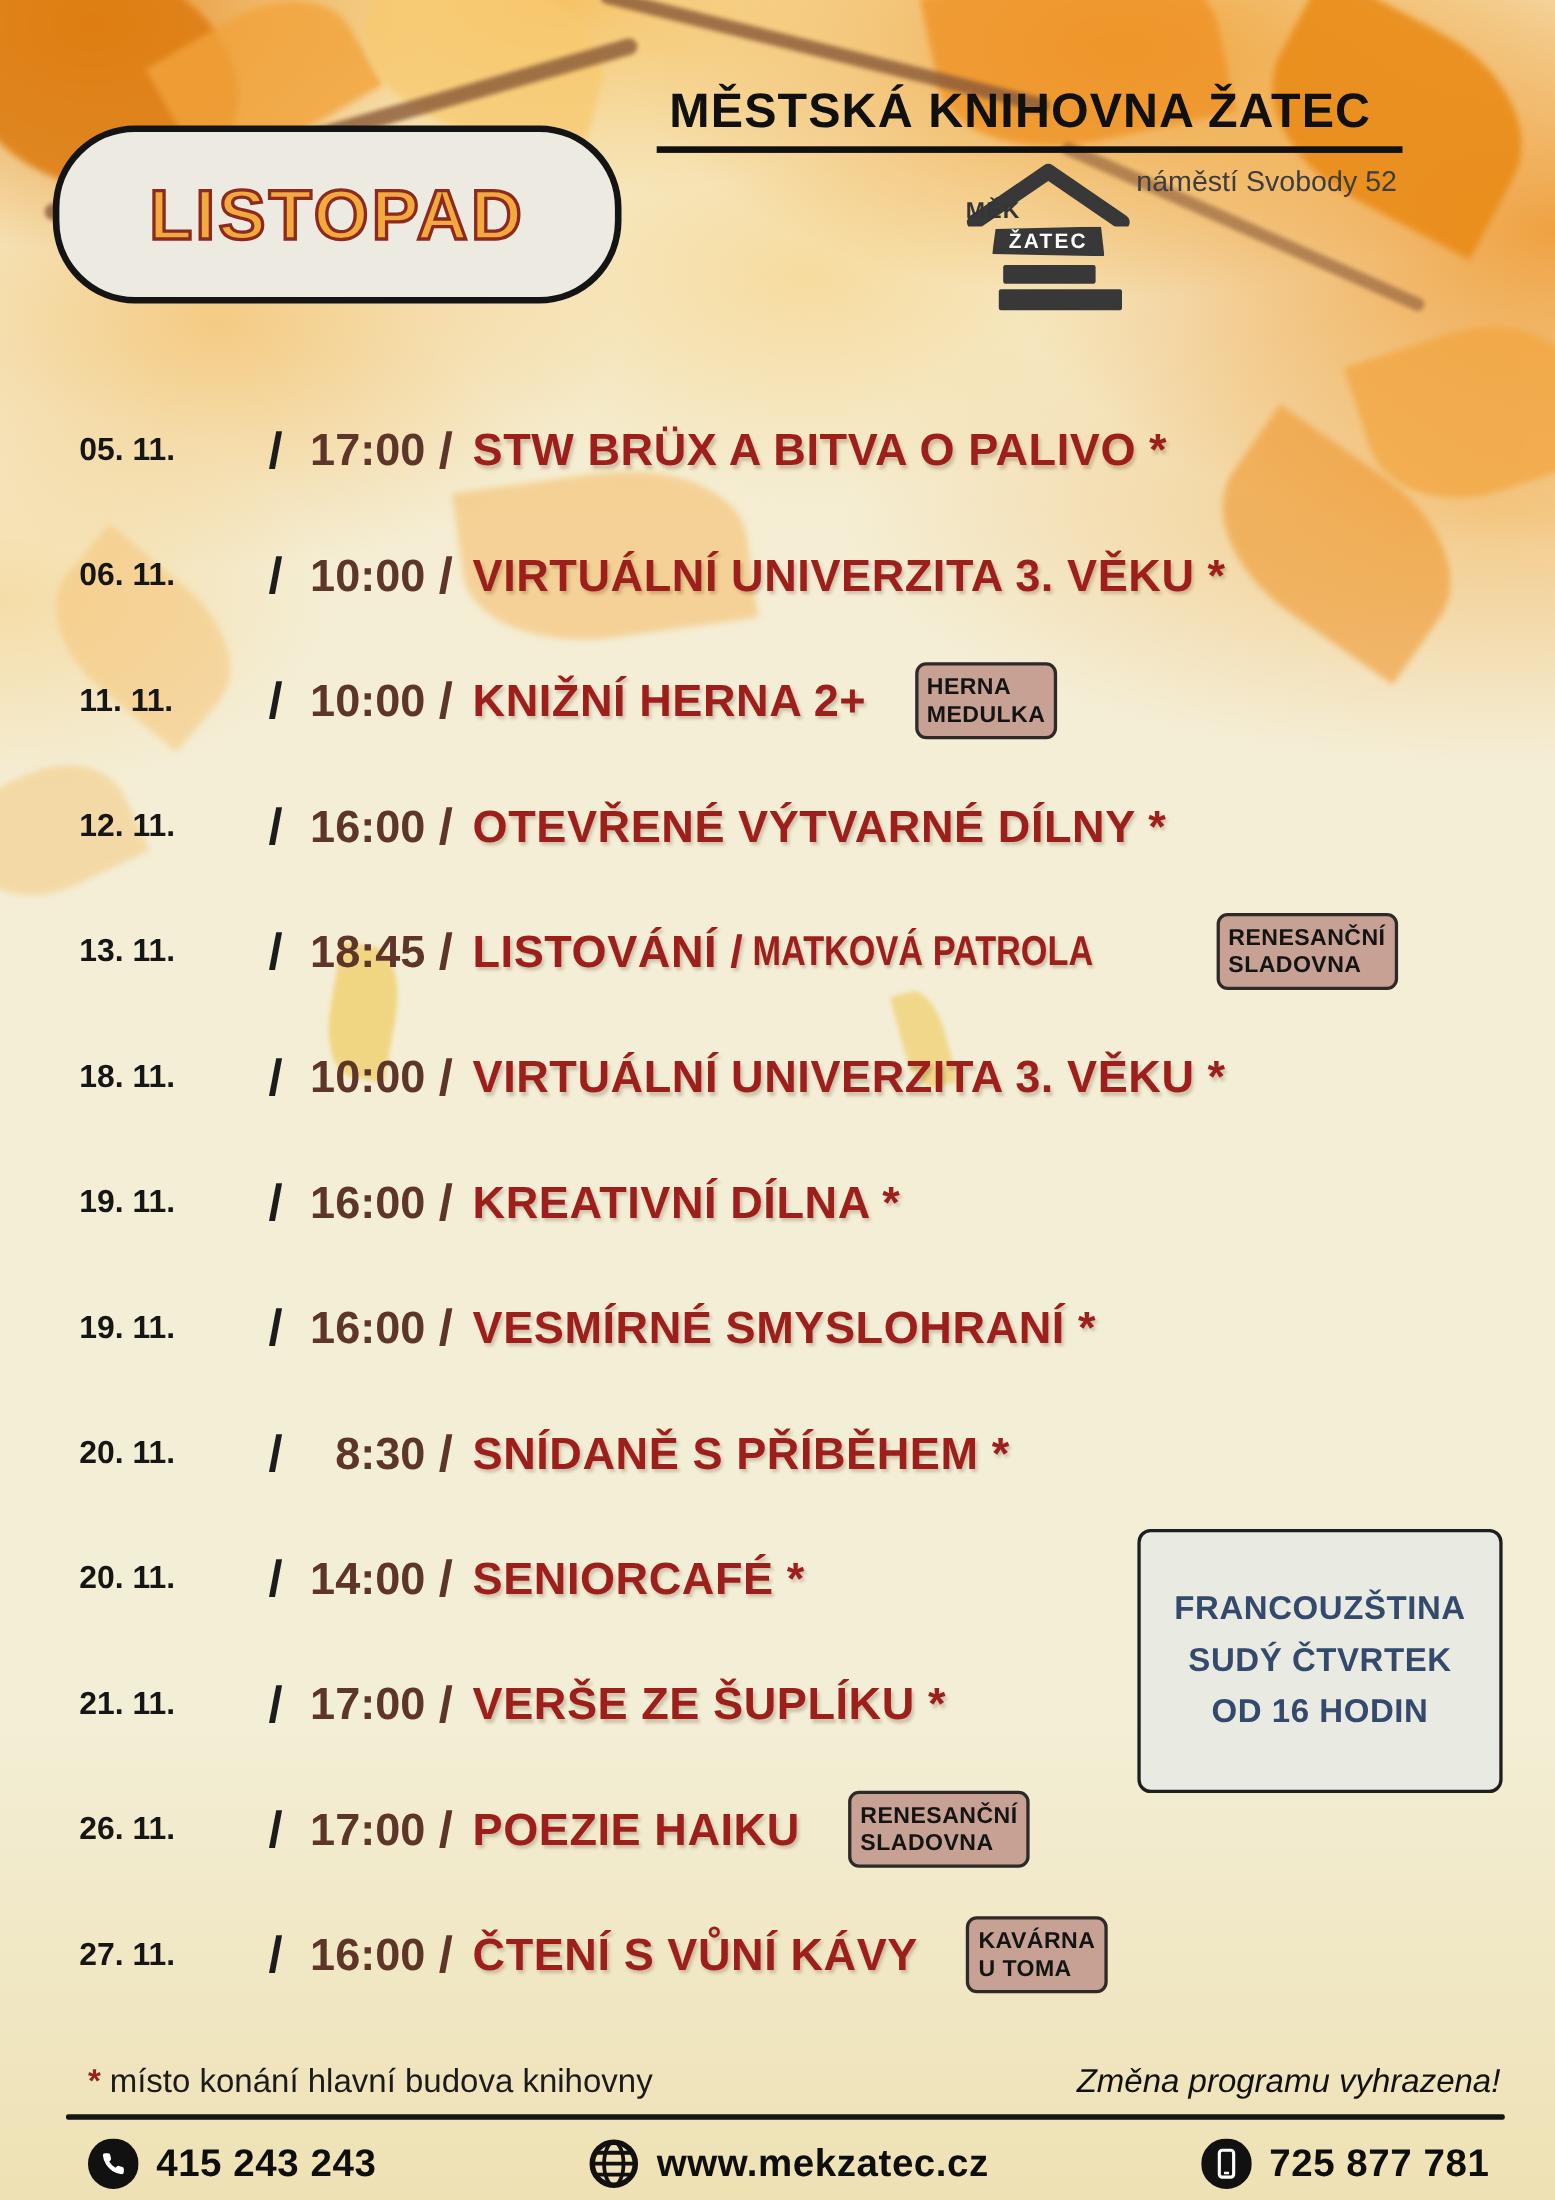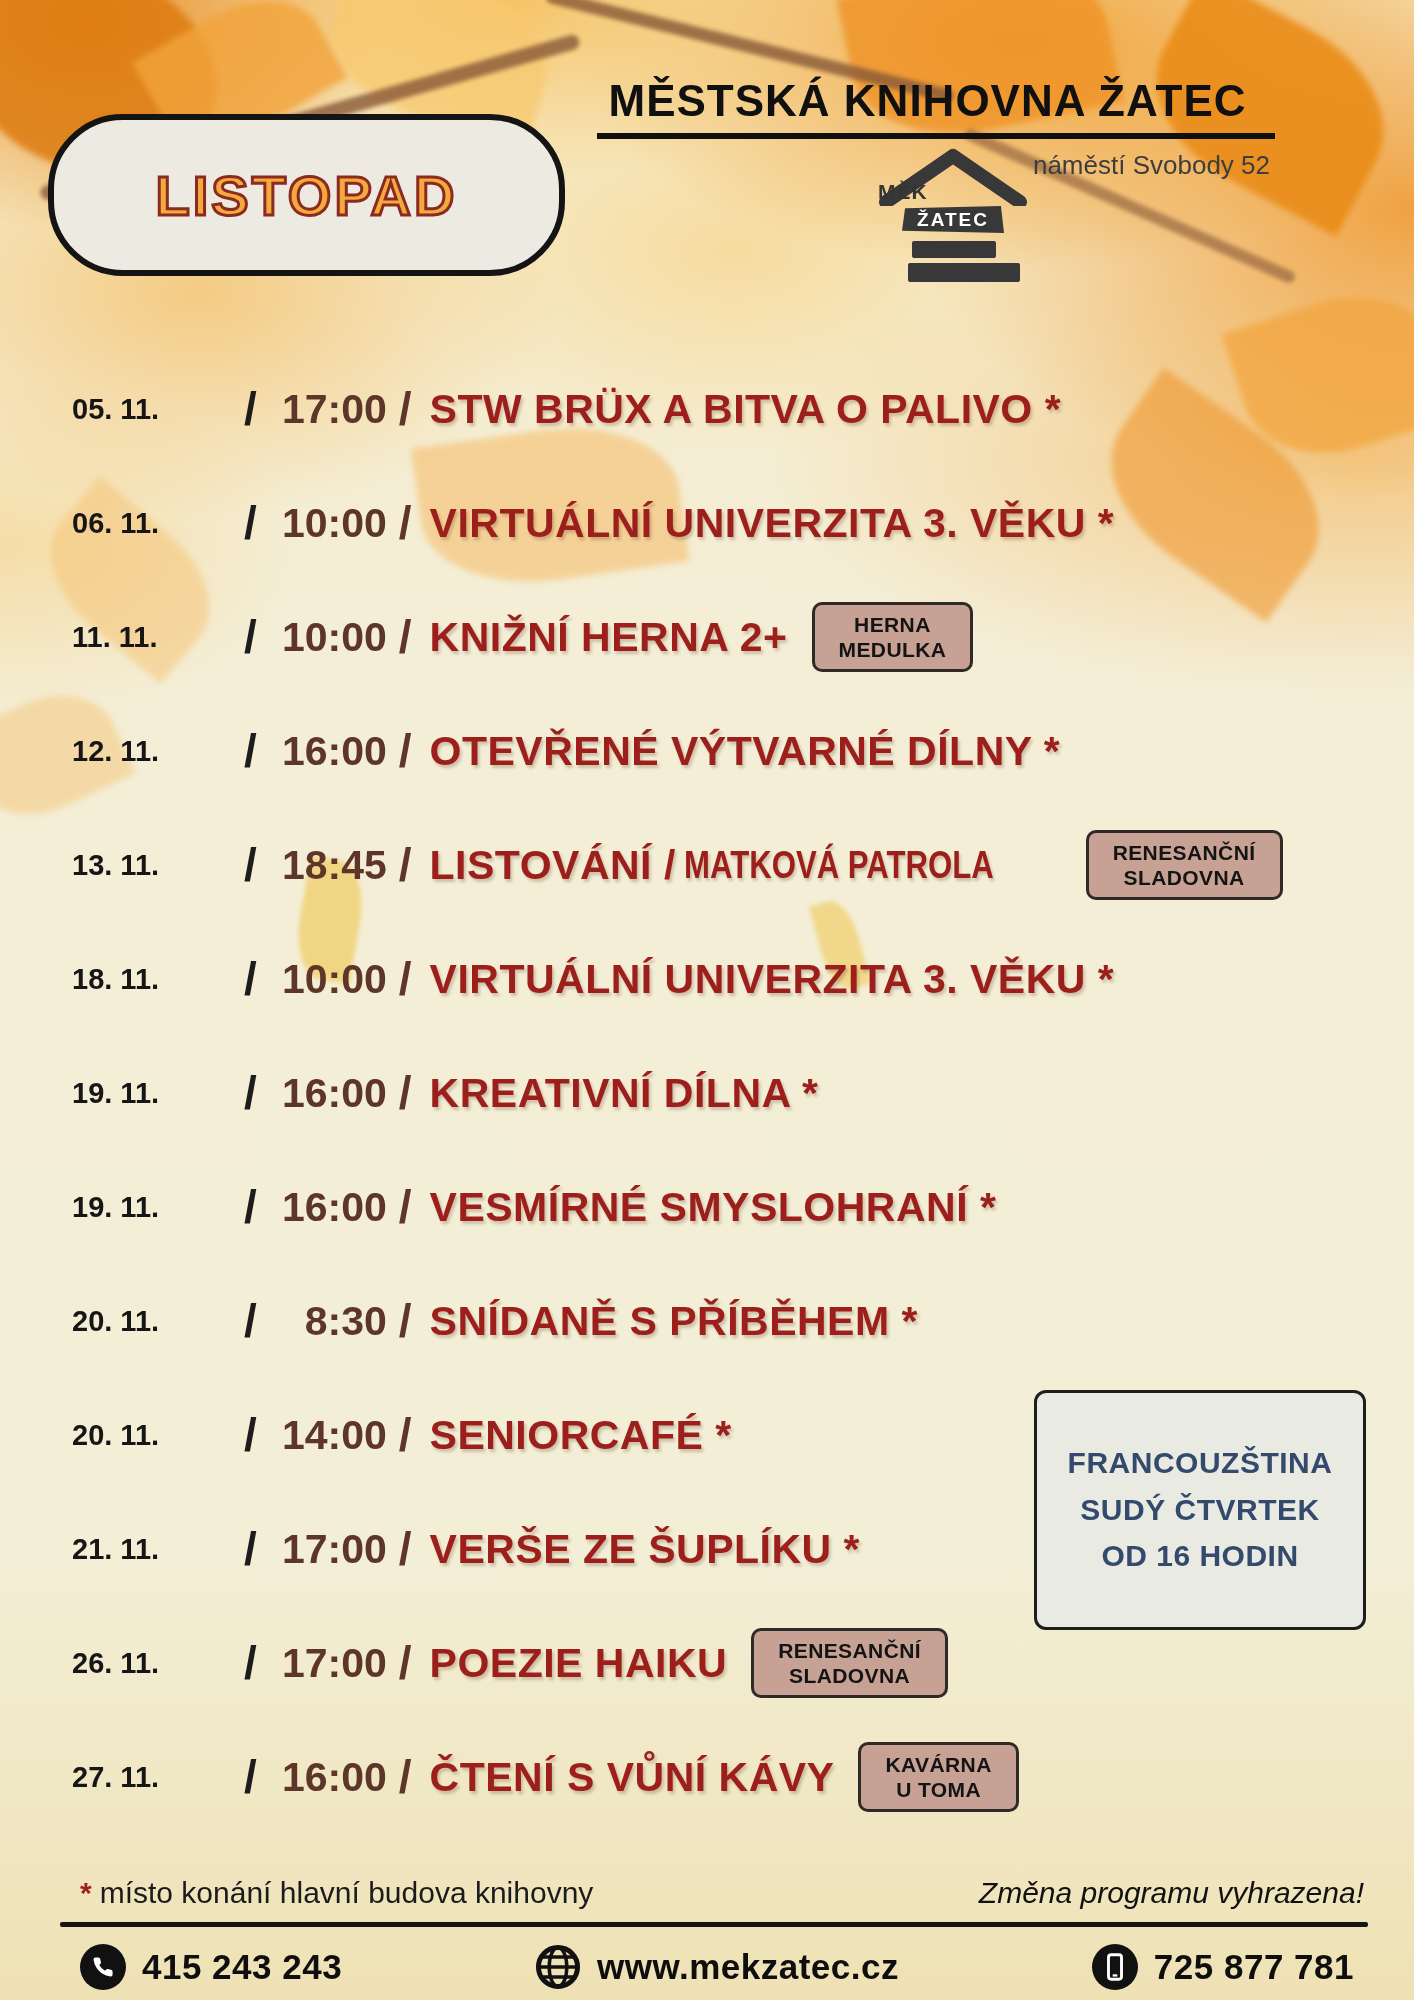--- a/index.html
+++ b/index.html
@@ -19,21 +19,21 @@
       radial-gradient(ellipse 480px 280px at 52% 24%, rgba(248,205,120,.55), rgba(248,205,120,0) 72%),
       radial-gradient(ellipse 820px 320px at 96% 44%, rgba(242,166,60,.5), rgba(242,166,60,0) 72%),
       radial-gradient(ellipse 420px 240px at 0% 52%, rgba(246,200,110,.45), rgba(246,200,110,0) 72%);
   }
   .leaf{position:absolute;border-radius:0 50% 0 50%;filter:blur(3px);pointer-events:none;}
   .branch{position:absolute;background:#8a5a38;border-radius:10px;filter:blur(2px);opacity:.8;pointer-events:none;}
   
   .month-badge{position:absolute;left:48px;top:114px;width:505px;height:150px;
     background:#edebe1;border:6px solid #141414;border-radius:75px;
     display:flex;align-items:center;justify-content:center;}
-  .month-badge span{font-size:56px;font-weight:800;letter-spacing:3px;color:var(--accent-orange);
+  .month-badge span{font-size:64px;font-weight:800;letter-spacing:3px;color:var(--accent-orange);
     -webkit-text-stroke:3px var(--accent-red);}
   .library-title{position:absolute;left:555px;top:76px;width:745px;text-align:center;
     font-size:44px;font-weight:800;letter-spacing:1px;color:#101010;white-space:nowrap;}
   .title-underline{position:absolute;left:597px;top:133px;width:678px;height:6px;background:#101010;}
   .address{position:absolute;right:144px;top:150px;font-size:26px;color:#3d3d3d;}
   
   .logo{position:absolute;left:878px;top:146px;width:150px;height:130px;}
   .logo svg{position:absolute;left:0;top:0;}
   .logo .mek{position:absolute;left:0;top:34px;width:150px;text-align:left;
     font-size:21px;font-weight:700;color:#353535;letter-spacing:1px;}
@@ -48,22 +48,22 @@
   .event-row{height:114px;display:flex;align-items:center;white-space:nowrap;}
   .e-date{width:160px;font-size:29px;font-weight:800;color:#161616;}
   .e-sep{font-size:46px;font-weight:600;margin:0 12px;}
   .e-sep.dark{color:#1c1c1c;}
   .e-sep.brown{color:var(--time-brown);}
   .e-time{width:118px;text-align:right;font-size:41px;font-weight:800;color:var(--time-brown);}
   .e-title{margin-left:6px;font-size:41px;font-weight:800;color:var(--title-red);letter-spacing:.5px;
     text-shadow:2px 3px 3px rgba(70,30,10,.22);}
   .e-subtitle{margin-left:8px;font-size:38px;font-weight:700;color:var(--title-red);
     transform:scaleX(.82);transform-origin:left center;text-shadow:2px 3px 3px rgba(70,30,10,.22);}
-  .e-badge{margin-left:24px;background:var(--badge-tan);border:3px solid #2f2a28;border-radius:10px;
-    padding:7px 24px;text-align:center;font-size:21px;font-weight:600;color:#141414;
+  .e-badge{margin-left:44px;background:var(--badge-tan);border:3px solid #2f2a28;border-radius:10px;
+    padding:7px 8px;text-align:left;font-size:21px;font-weight:600;color:#141414;
     line-height:1.2;letter-spacing:.4px;white-space:normal;}
   
   .side-note{position:absolute;right:48px;top:1390px;width:286px;background:#e9ebe3;
     border:3px solid #1e1e1e;border-radius:12px;padding:47px 20px;text-align:center;}
   .side-note div{font-size:30px;font-weight:800;color:var(--note-blue);line-height:1.55;letter-spacing:.5px;}
   
   .footnotes{position:absolute;left:80px;right:50px;top:1876px;display:flex;
     justify-content:space-between;align-items:baseline;}
   .foot-left{font-size:30px;color:#1b1b1b;}
   .foot-left .star{color:var(--title-red);font-weight:700;margin-right:8px;}

